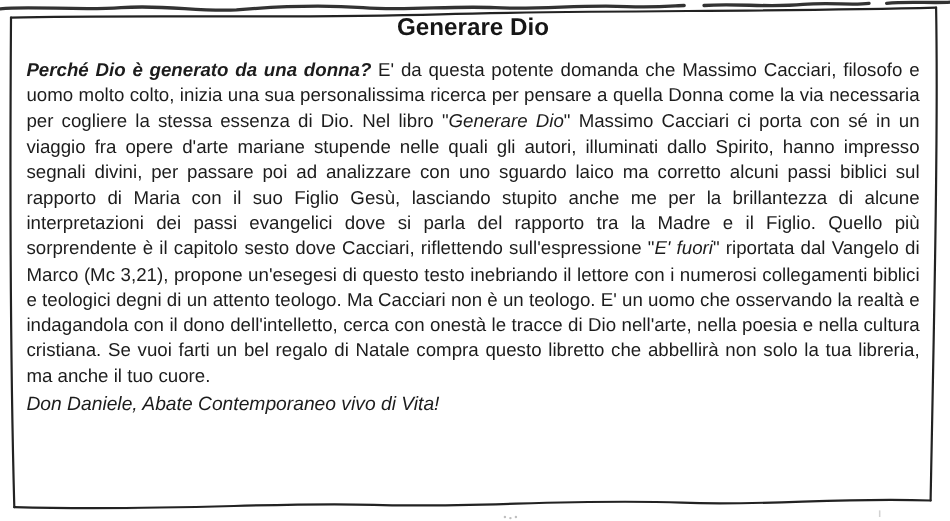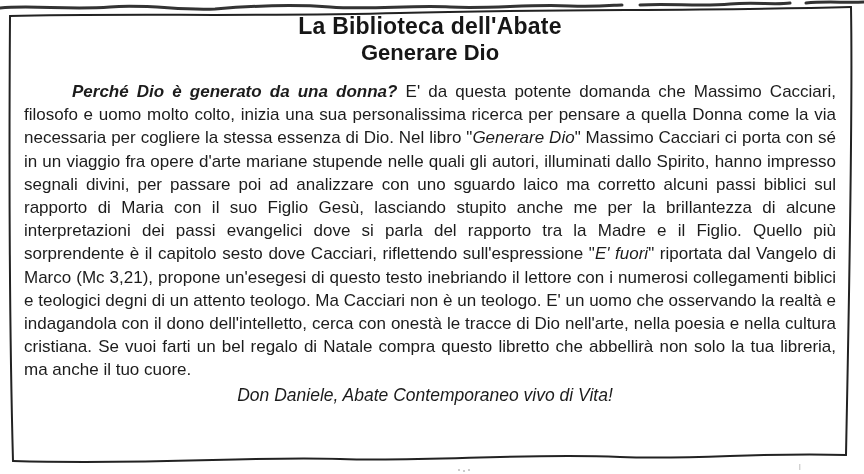--- a/index.html
+++ b/index.html
@@ -41,25 +41,25 @@
   .title   { font-size: 23px; line-height: 28px; letter-spacing: 0.2px; }
   .subtitle{ font-size: 22px; line-height: 26px; }
   .bodytext {
     margin: 14px 0 0 0;
     font-size: 17px;
     line-height: 23.2px;
     text-align: justify;
     color: #1c1c1c;
   }
   .bodytext + .bodytext { margin-top: 0; }
-  .lead { font-weight: bold; font-style: italic; margin-left: 48px; }
+  .lead { font-weight: bold; font-style: italic; }
   .it   { font-style: italic; }
   .signature {
     margin: 3px 10px 0 0;
-    text-align: center;
+    text-align: left;
     font-style: italic;
     font-size: 17.5px;
     line-height: 21px;
     color: #1c1c1c;
   }
 </style>
 </head>
 <body>
 
 <div class="sheet">
@@ -82,21 +82,20 @@
     <g opacity="0.55" fill="#8a8a8a" stroke="none">
       <circle cx="459" cy="470" r="1.1"></circle>
       <circle cx="464" cy="471" r="1.1"></circle>
       <circle cx="469" cy="470" r="1.1"></circle>
       <rect x="799" y="464" width="1.4" height="6" opacity="0.7"></rect>
     </g>
   </svg>
 
   <div class="content">
 
-    <h1 class="title">La Biblioteca dell'Abate</h1>
     <h2 class="subtitle">Generare Dio</h2>
 
     <p class="bodytext"><span class="lead">Perché Dio è generato da una donna?</span><span> E' da questa potente domanda che Massimo Cacciari, filosofo e uomo molto colto, inizia una sua personalissima ricerca per pensare a quella Donna come la via necessaria per cogliere la stessa essenza di Dio. Nel libro "</span><span class="it">Generare Dio</span><span>" Massimo Cacciari ci porta con sé in un viaggio fra opere d'arte mariane stupende nelle quali gli autori, illuminati dallo Spirito, hanno impresso segnali divini, per passare poi ad analizzare con uno sguardo laico ma corretto alcuni passi biblici sul rapporto di Maria con il suo Figlio Gesù, lasciando stupito anche me per la brillantezza di alcune interpretazioni dei passi evangelici dove si parla del rapporto tra la Madre e il Figlio. Quello più sorprendente è il capitolo sesto dove Cacciari, riflettendo sull'espressione "</span><span class="it">E' fuori</span><span>" riportata dal Vangelo di Marco (Mc 3,21), propone un'esegesi di questo testo inebriando il lettore con i numerosi collegamenti biblici e teologici degni di un attento teologo. Ma Cacciari non è un teologo. E' un uomo che osservando la realtà e indagandola con il dono dell'intelletto, cerca con onestà le tracce di Dio nell'arte, nella poesia e nella cultura cristiana. Se vuoi farti un bel regalo di Natale compra questo libretto che abbellirà non solo la tua libreria, ma anche il tuo cuore.</span></p>
 
 
     <p class="signature">Don Daniele, Abate Contemporaneo vivo di Vita!</p>
 
   </div>
 </div>
 

